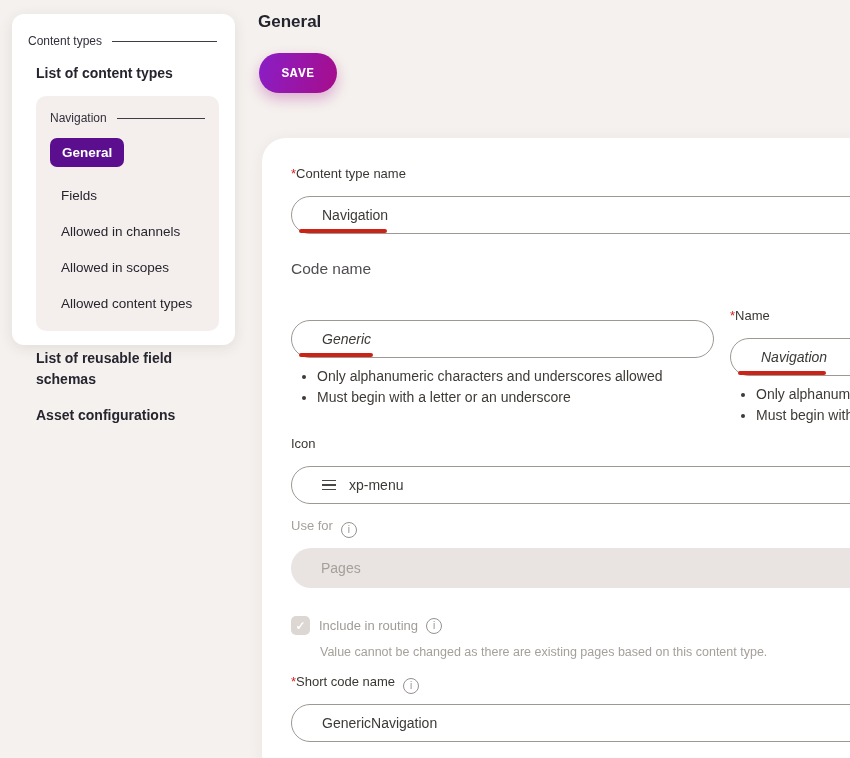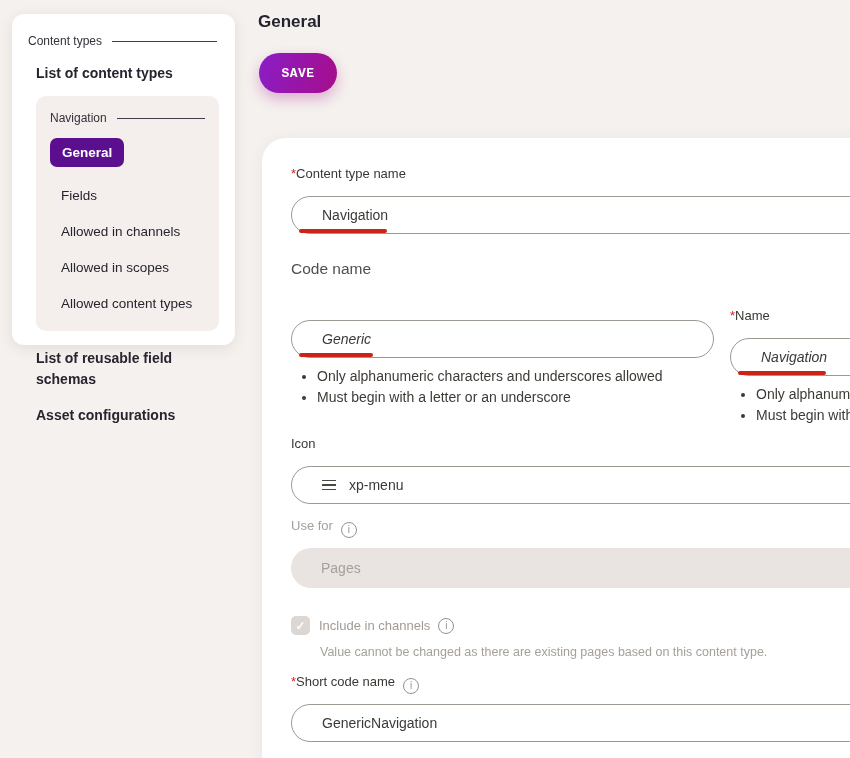--- a/index.html
+++ b/index.html
@@ -187,21 +187,21 @@
 
   <div class="f-label disabled mt14">
     <span>Use for</span><span class="info-icon">i</span>
   </div>
   <div class="input-wrap">
     <div class="tb disabled dis-text">Pages</div>
   </div>
 
   <div class="check-row">
     <span class="checkbox">✓</span>
-    <span class="check-label">Include in channels</span>
+    <span class="check-label">Include in routing</span>
     <span class="info-icon">i</span>
   </div>
   <div class="note">Value cannot be changed as there are existing pages based on this content type.</div>
 
   <div class="f-label mt15">
     <span class="req">*</span><span>Short code name</span><span class="info-icon">i</span>
   </div>
   <div class="input-wrap">
     <div class="tb wide">GenericNavigation</div>
   </div>

